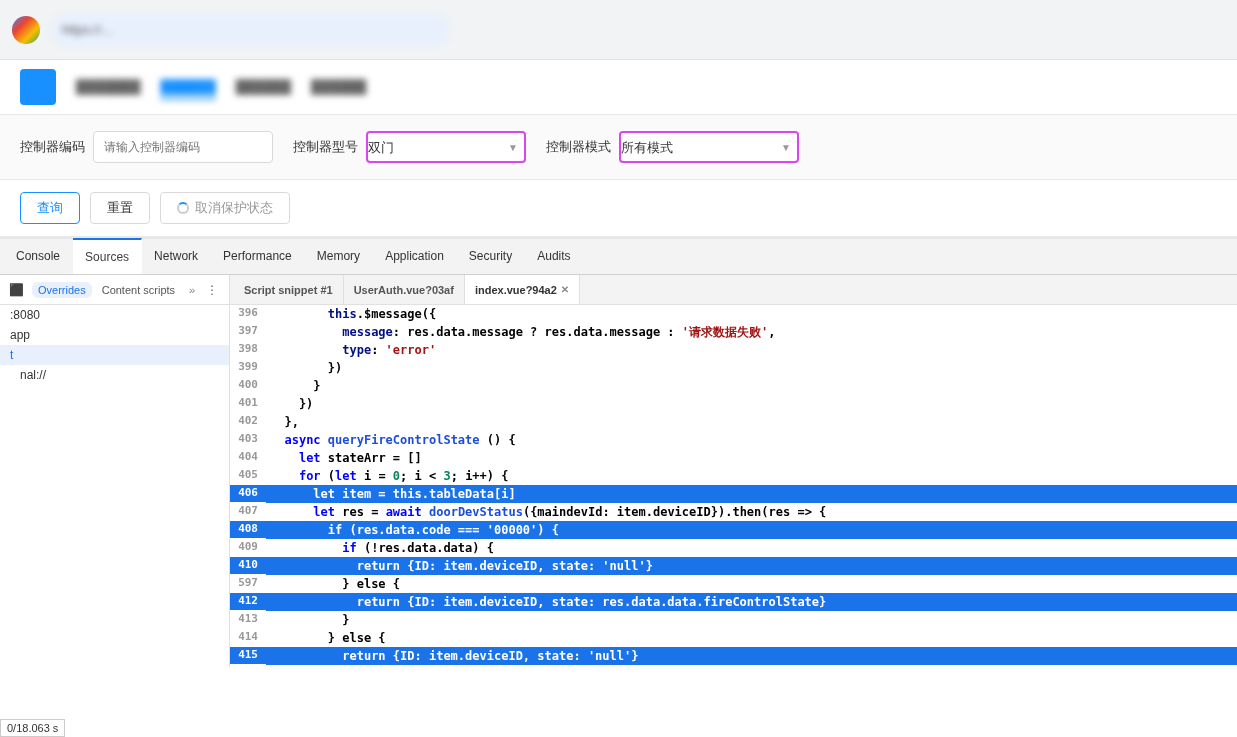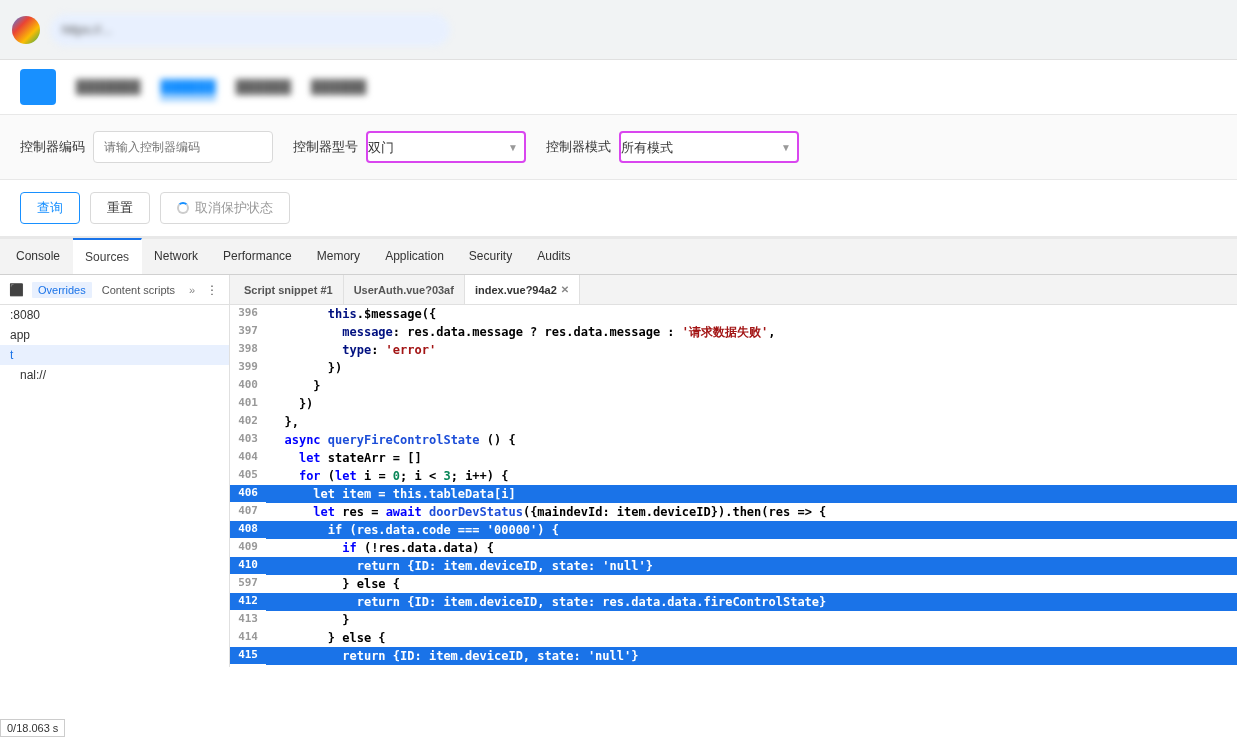--- a/index.html
+++ b/index.html
@@ -203,21 +203,21 @@
     .sidebar-icon-btn {
       width: 22px; height: 22px;
       display: flex; align-items: center; justify-content: center;
       cursor: pointer; border-radius: 3px; color: #555; font-size: 12px;
     }
     .sidebar-tab {
       font-size: 11px;
       color: #555;
       cursor: pointer;
       padding: 2px 6px;
-      border-radius: 1px;
+      border-radius: 6px;
     }
     .sidebar-tab.active { color: #1a73e8; background: #e8f0fe; }
     .sidebar-more {
       font-size: 11px; color: #888; cursor: pointer; margin-left: auto;
     }
     .sidebar-items { flex: 1; overflow-y: auto; }
     .sidebar-item {
       padding: 3px 10px;
       font-size: 12px;
       color: #333;

